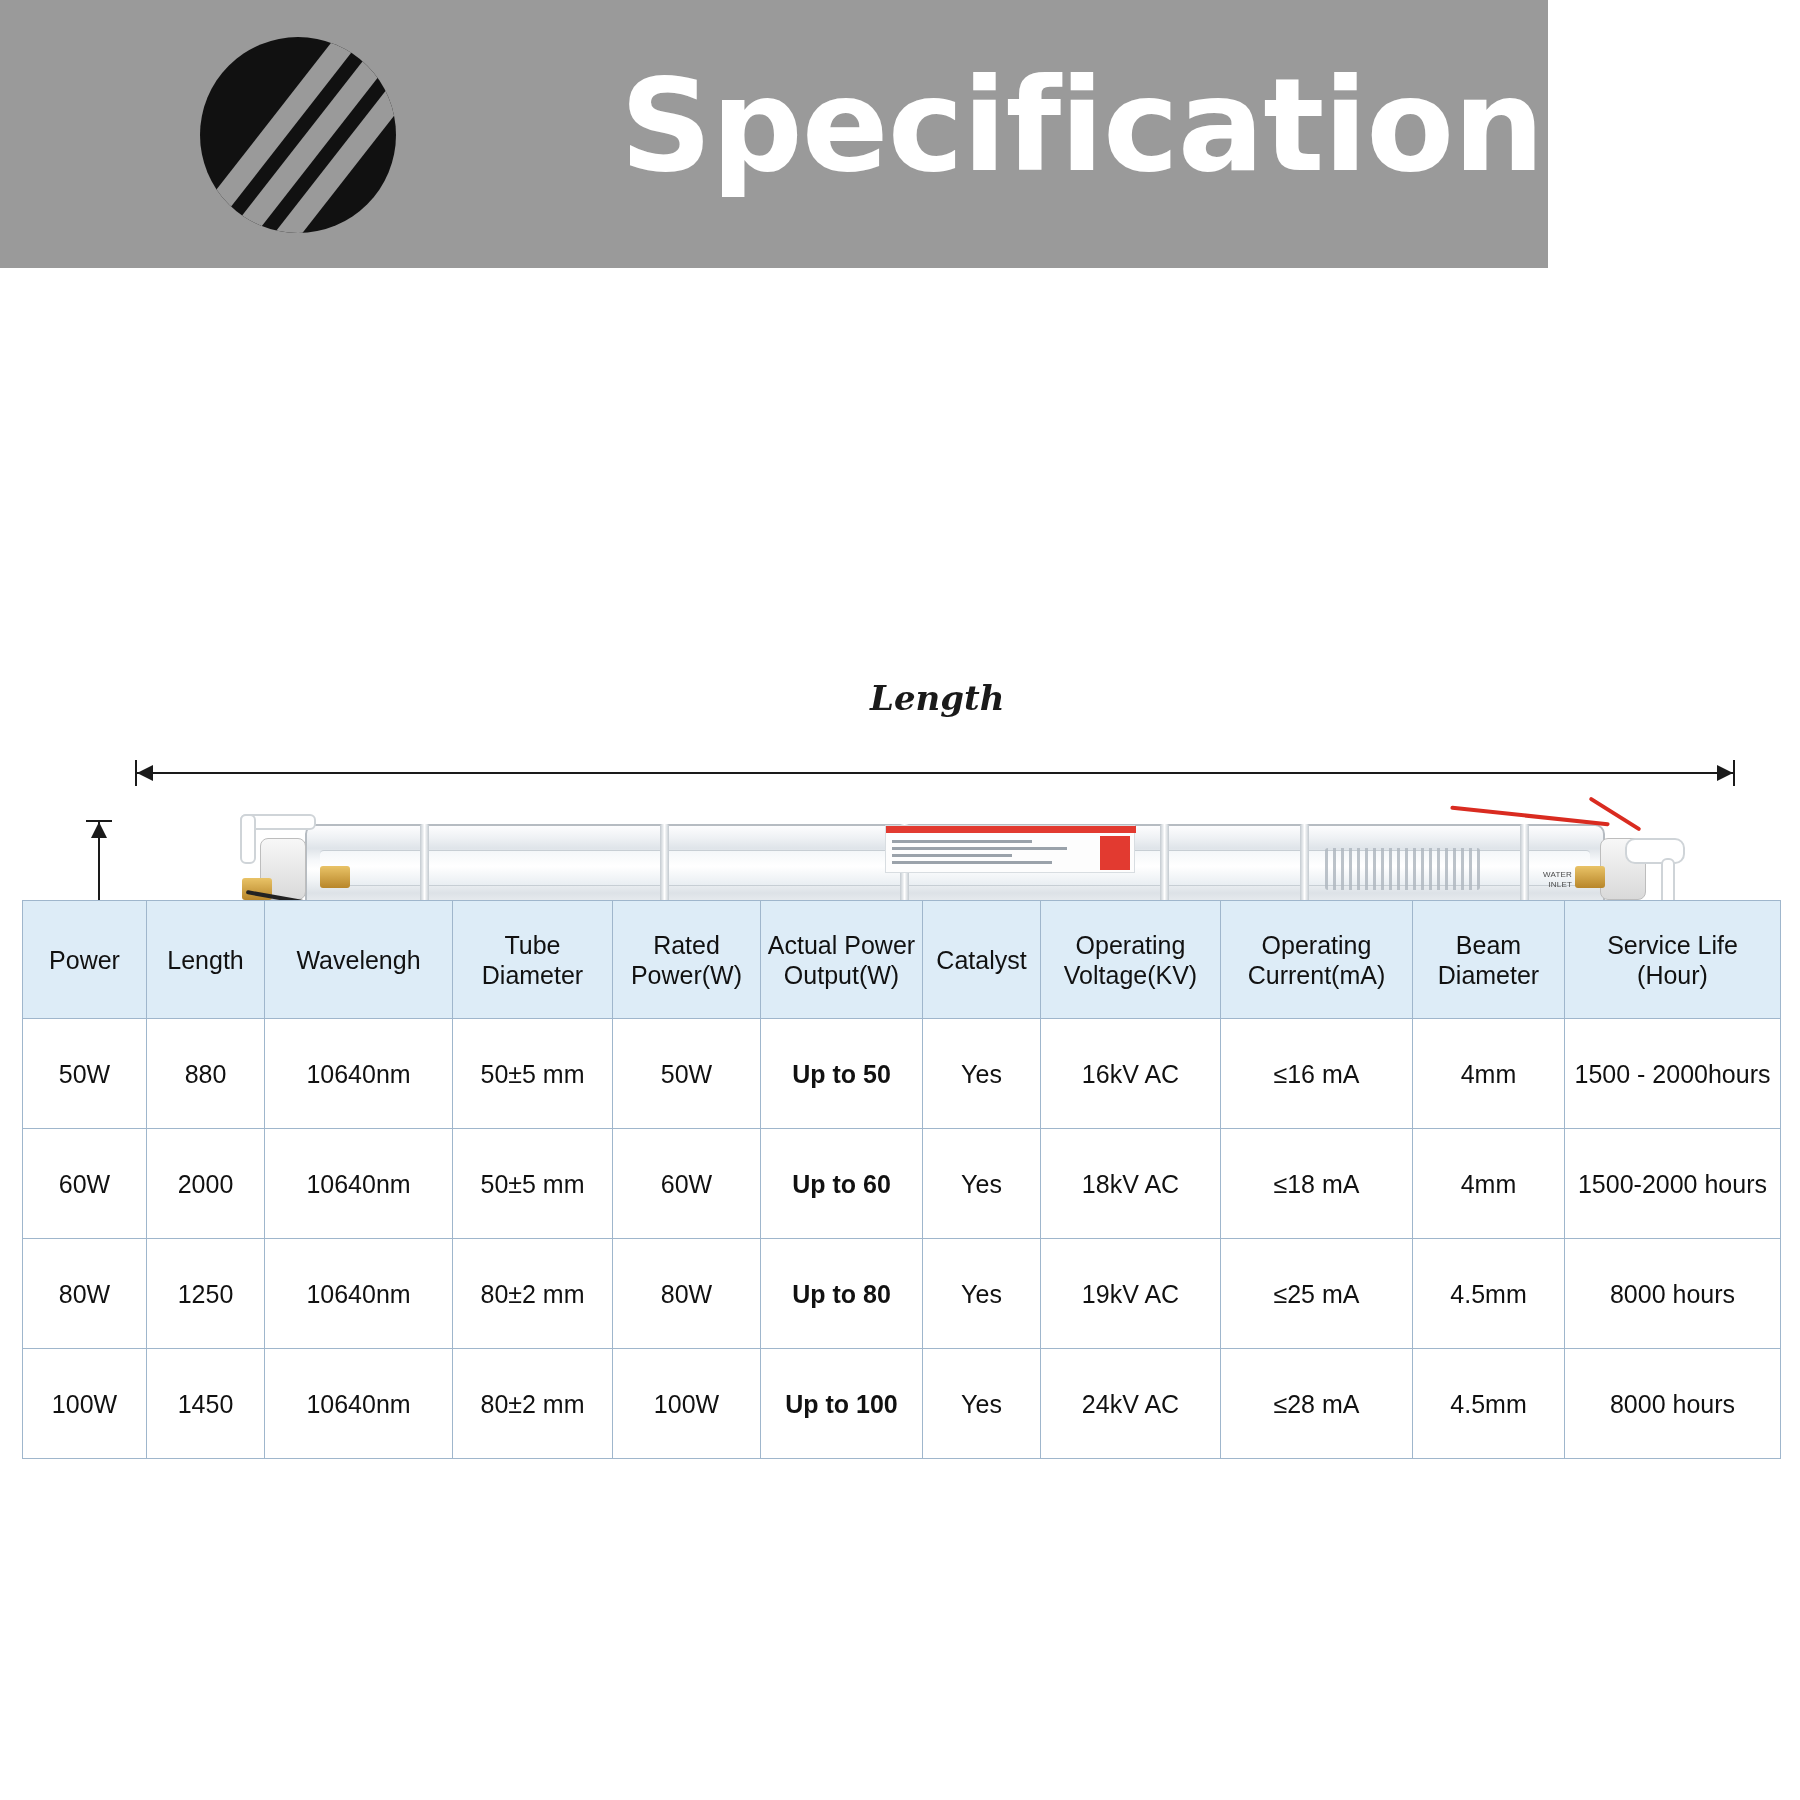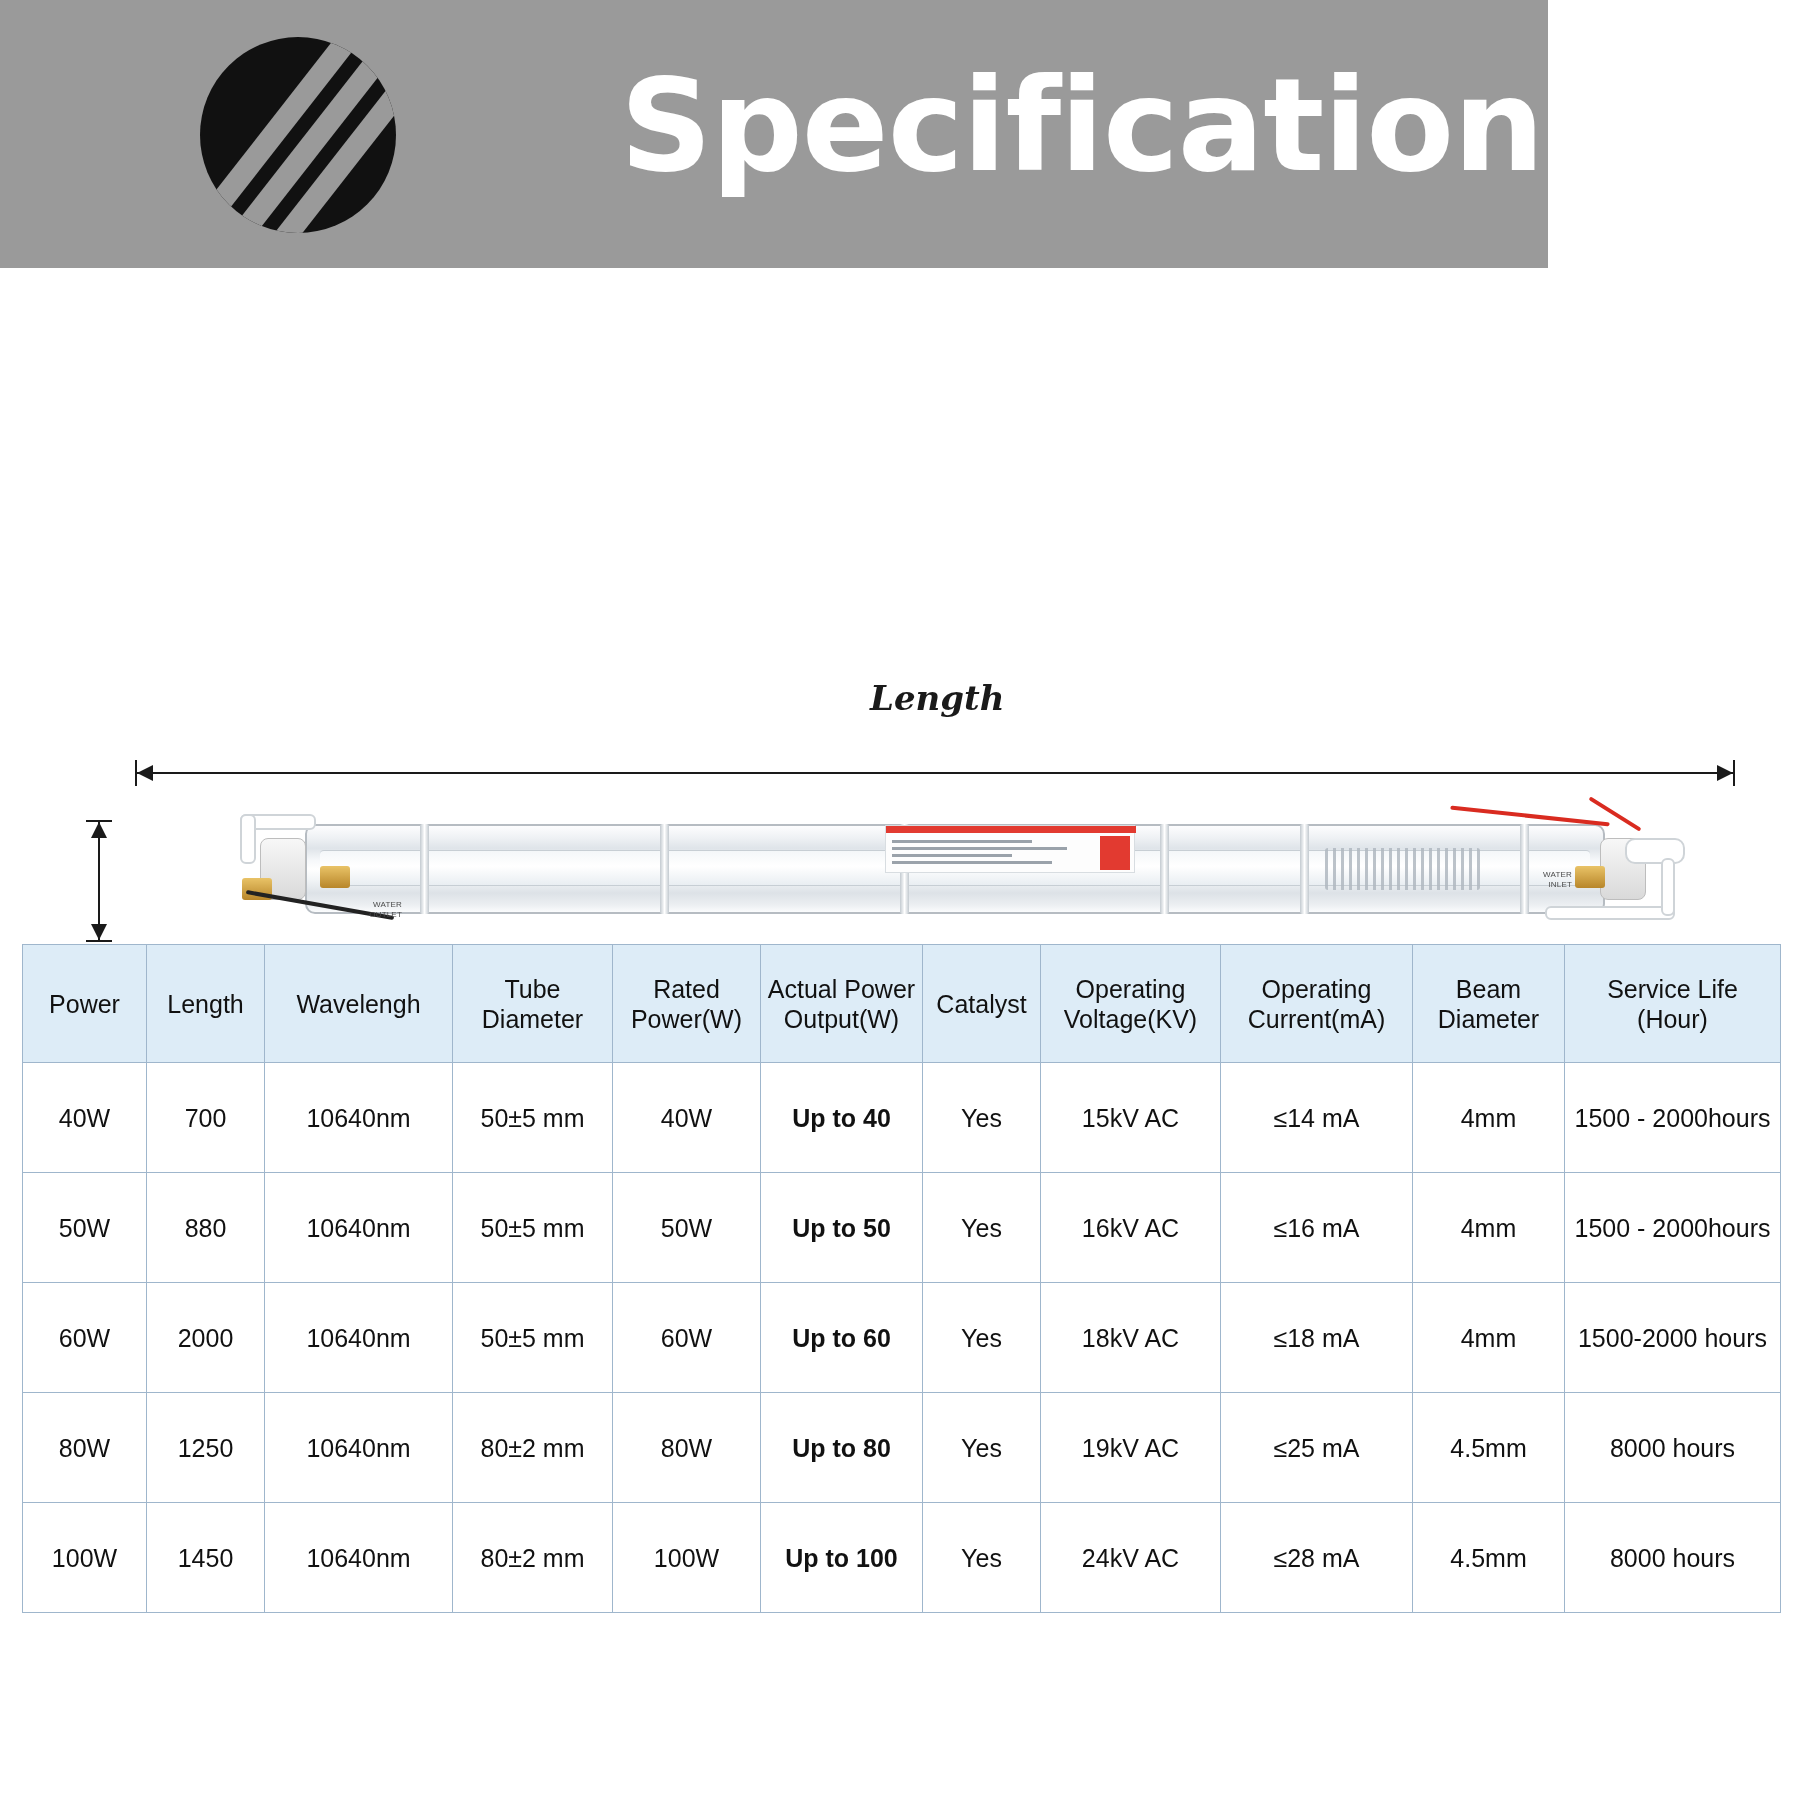--- a/index.html
+++ b/index.html
@@ -284,21 +284,21 @@
     text-align: right;
     font-family: "Liberation Sans", sans-serif;
   }
   .tt-outlet { left: 222px; top: 92px; width: 60px; }
   .tt-inlet { left: 1398px; top: 62px; width: 54px; }
 
   
   .table-wrap {
     position: absolute;
     left: 22px;
-    top: 944px;
+    top: 900px;
     width: 1758px;
   }
   table.spec {
     width: 1758px;
     border-collapse: collapse;
     table-layout: fixed;
   }
   table.spec th, table.spec td {
     border: 1px solid #9fb6cc;
     text-align: center;
@@ -434,33 +434,20 @@
         <th>Rated Power(W)</th>
         <th>Actual Power Output(W)</th>
         <th>Catalyst</th>
         <th>Operating Voltage(KV)</th>
         <th>Operating Current(mA)</th>
         <th>Beam Diameter</th>
         <th>Service Life (Hour)</th>
       </tr>
     </thead>
     <tbody>
-      <tr>
-        <td>40W</td>
-        <td>700</td>
-        <td>10640nm</td>
-        <td>50±5 mm</td>
-        <td>40W</td>
-        <td class="bold">Up to 40</td>
-        <td>Yes</td>
-        <td>15kV AC</td>
-        <td>≤14 mA</td>
-        <td>4mm</td>
-        <td>1500 - 2000hours</td>
-      </tr>
       <tr>
         <td>50W</td>
         <td>880</td>
         <td>10640nm</td>
         <td>50±5 mm</td>
         <td>50W</td>
         <td class="bold">Up to 50</td>
         <td>Yes</td>
         <td>16kV AC</td>
         <td>≤16 mA</td>

